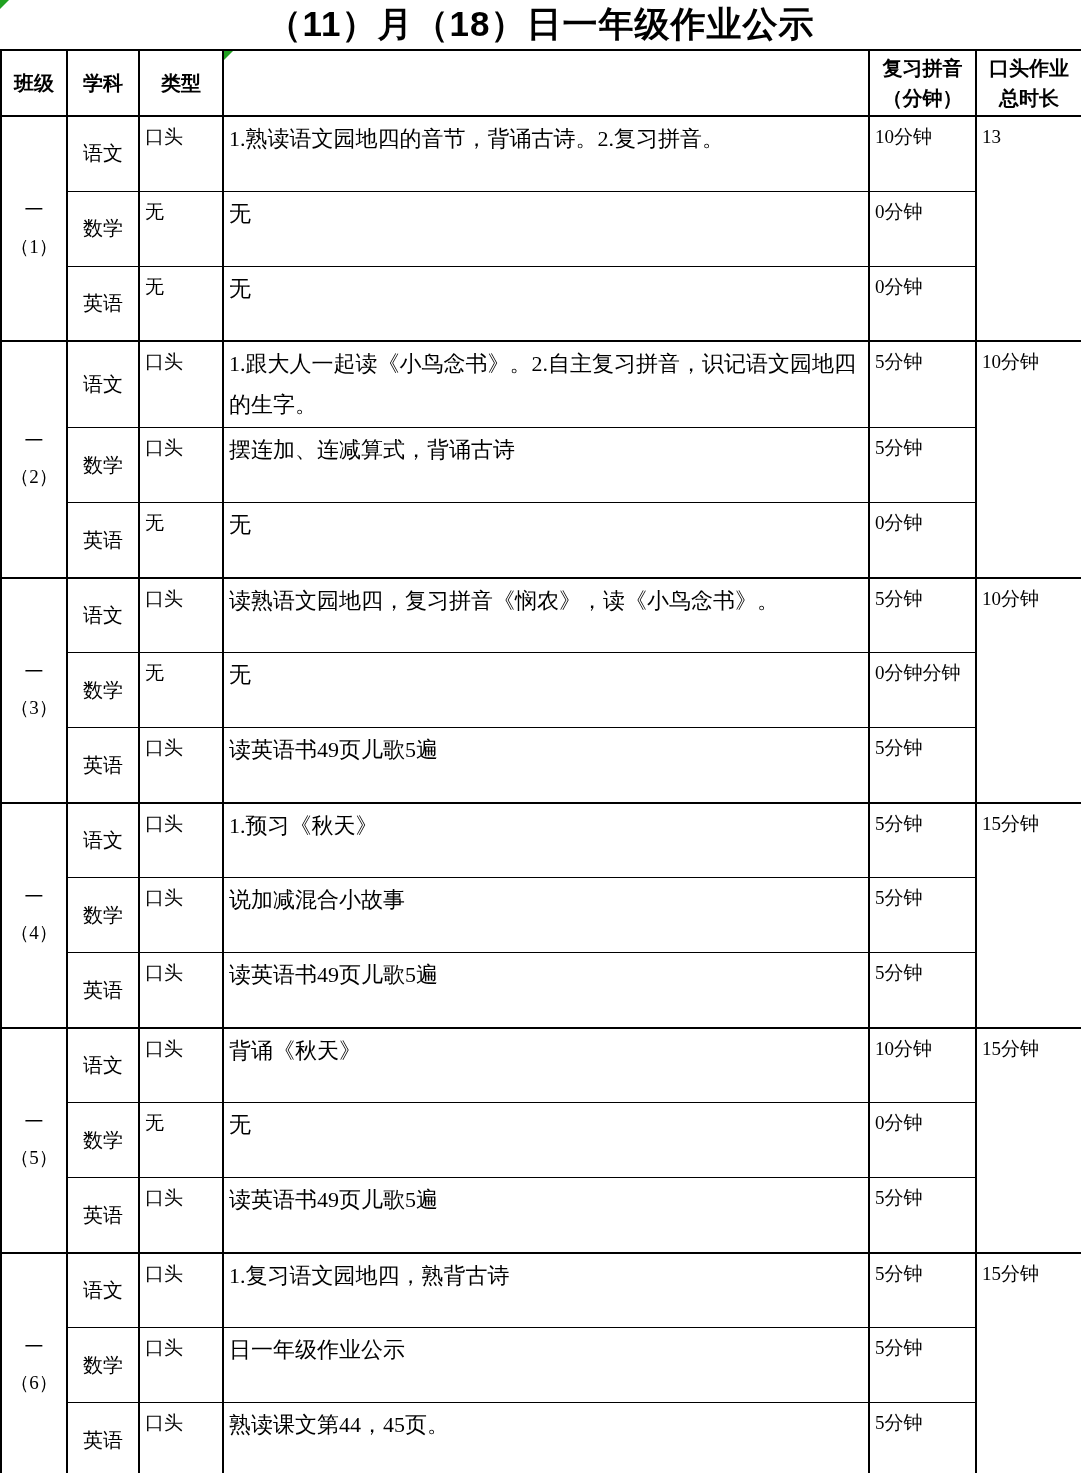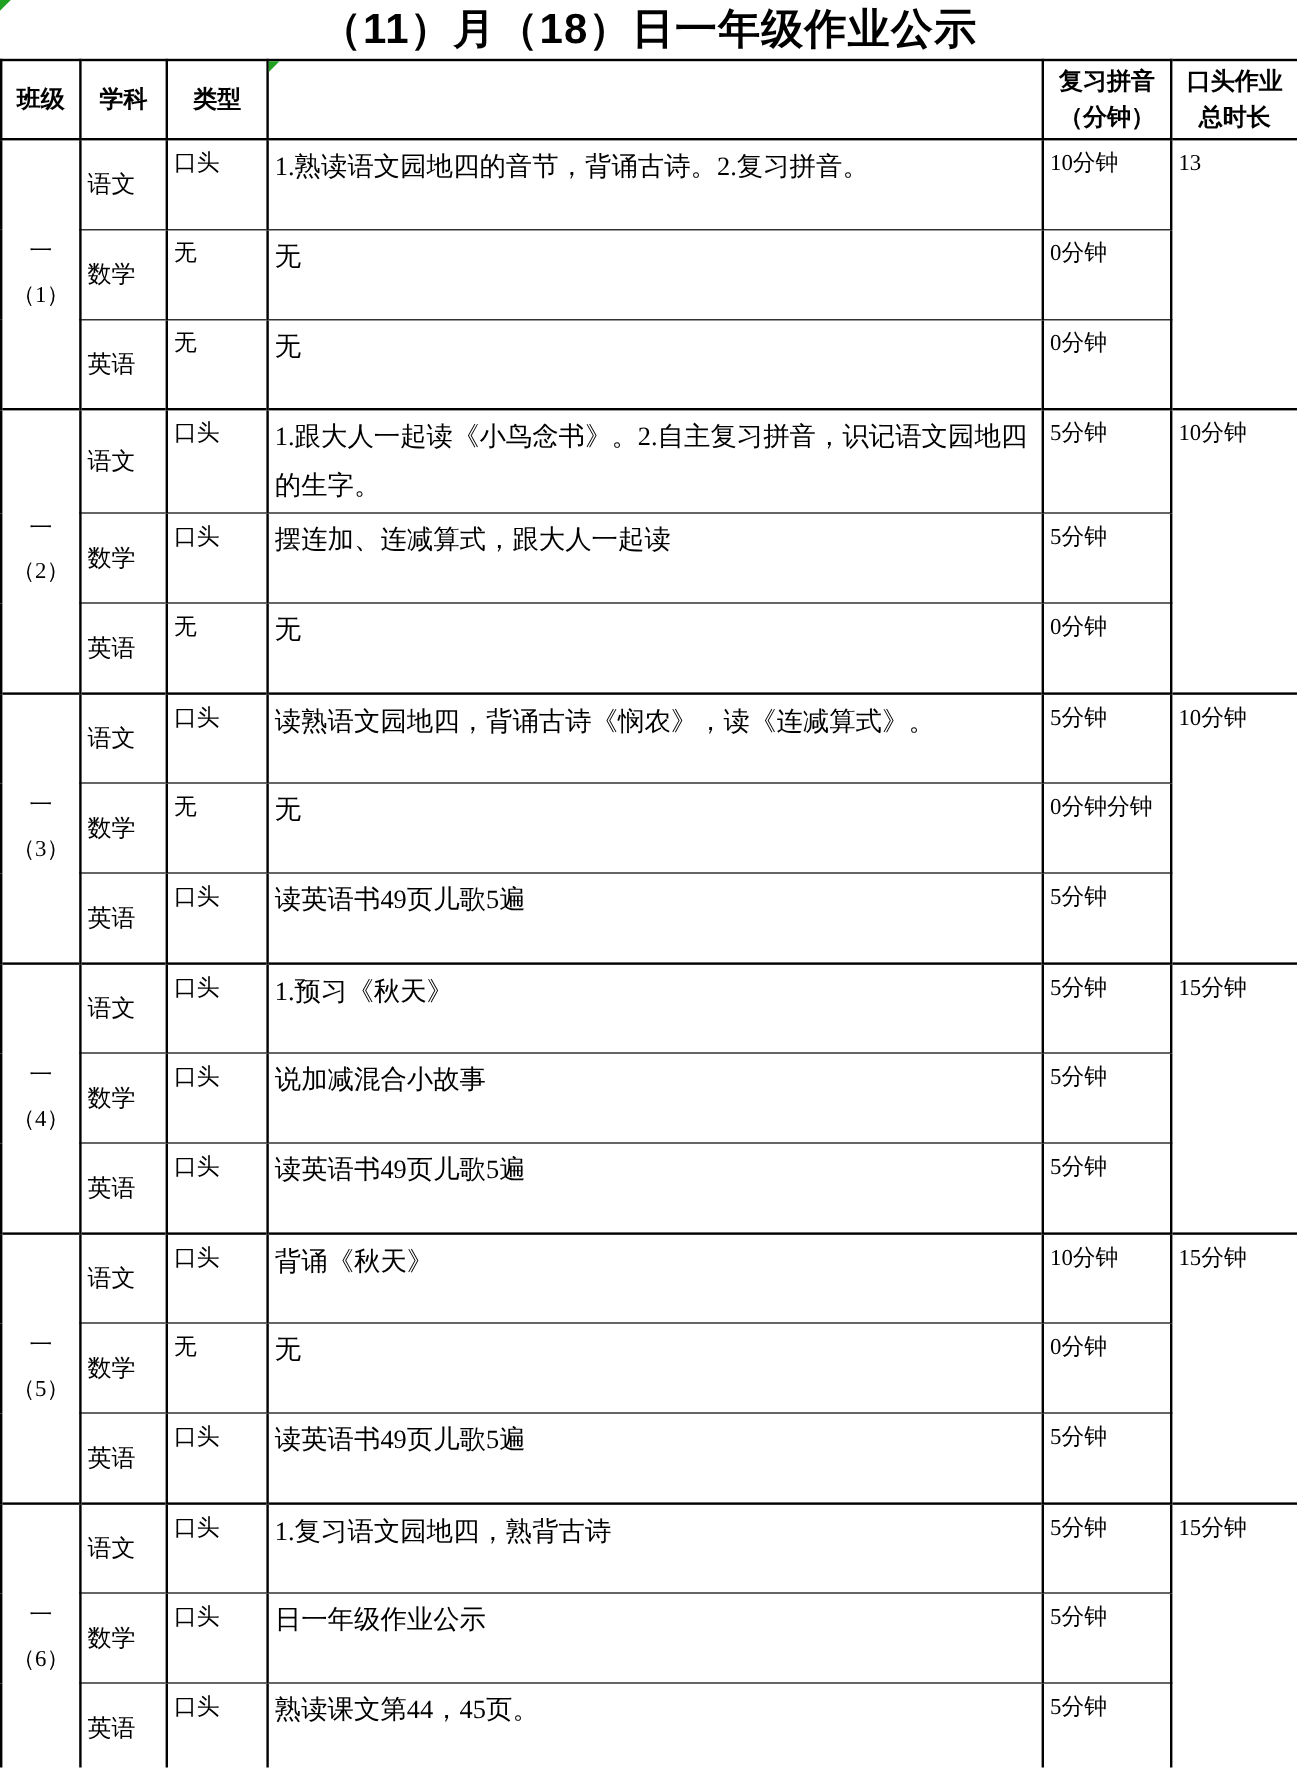--- a/index.html
+++ b/index.html
@@ -64,21 +64,21 @@
   tbody tr { height: 75px; }
   tr.group-start > td { border-top: 2px solid #000000; }
 
   td.class-cell {
     text-align: center;
     vertical-align: middle;
     line-height: 1.9;
     font-size: 19px;
   }
   td.subject-cell {
-    text-align: left;
+    text-align: center;
     vertical-align: middle;
     font-size: 20px;
   }
   td.type-cell,
   td.content-cell,
   td.duration-cell,
   td.oral-cell {
     vertical-align: top;
     text-align: left;
     line-height: 1.85;
@@ -164,38 +164,38 @@
       </td>
       <td class="subject-cell">语文</td>
       <td class="type-cell">口头</td>
       <td class="content-cell">1.跟大人一起读《小鸟念书》。2.自主复习拼音，识记语文园地四的生字。</td>
       <td class="duration-cell">5分钟</td>
       <td class="oral-cell" rowspan="3">10分钟</td>
     </tr>
     <tr>
       <td class="subject-cell">数学</td>
       <td class="type-cell">口头</td>
-      <td class="content-cell">摆连加、连减算式，跟大人一起读</td>
+      <td class="content-cell">摆连加、连减算式，背诵古诗</td>
       <td class="duration-cell">5分钟</td>
     </tr>
     <tr>
       <td class="subject-cell">英语</td>
       <td class="type-cell">无</td>
       <td class="content-cell">无</td>
       <td class="duration-cell">0分钟</td>
     </tr>
 
     <tr class="group-start">
       <td class="class-cell" rowspan="3">
         <div>一</div>
         <div>（3）</div>
       </td>
       <td class="subject-cell">语文</td>
       <td class="type-cell">口头</td>
-      <td class="content-cell">读熟语文园地四，背诵古诗《悯农》，读《连减算式》。</td>
+      <td class="content-cell">读熟语文园地四，复习拼音《悯农》，读《小鸟念书》。</td>
       <td class="duration-cell">5分钟</td>
       <td class="oral-cell" rowspan="3">10分钟</td>
     </tr>
     <tr>
       <td class="subject-cell">数学</td>
       <td class="type-cell">无</td>
       <td class="content-cell">无</td>
       <td class="duration-cell">0分钟分钟</td>
     </tr>
     <tr>

